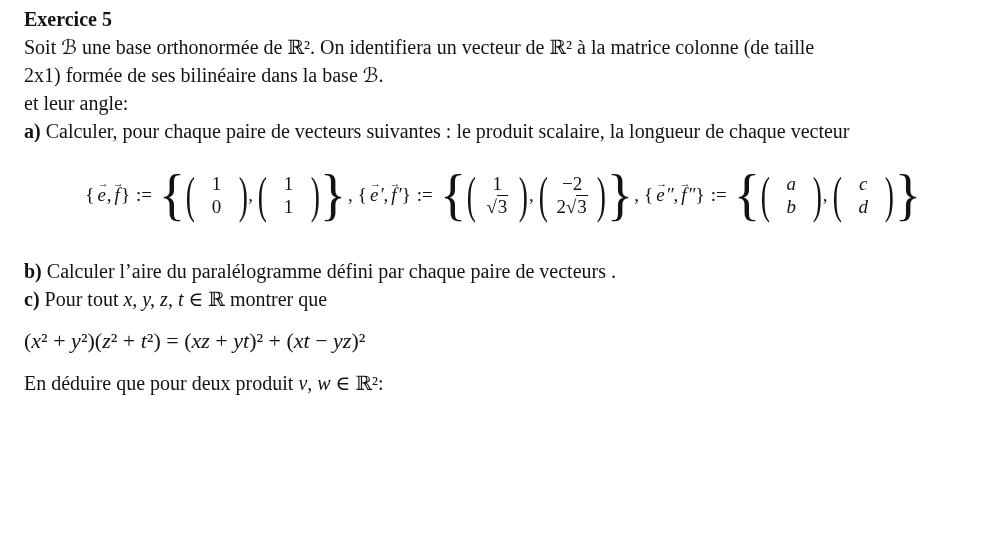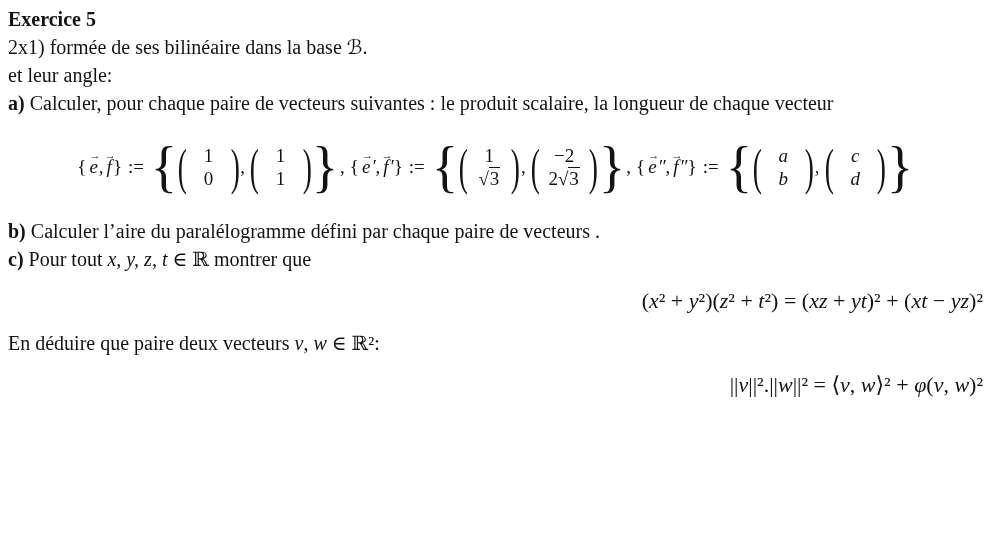--- a/index.html
+++ b/index.html
@@ -2,27 +2,27 @@
 <html><head>
 <meta charset="utf-8">
 <style>
   html,body { margin:0; padding:0; }
   body {
     width:991px; height:536px; overflow:hidden;
     background:#ffffff; color:#131313;
     font-family:"Liberation Serif","DejaVu Serif","DejaVu Sans",serif;
     font-size:20px;
   }
-  .page { padding:5px 8px 0 8px; }
+  .page { padding:5px 8px 0 24px; }
   .line { line-height:28px; white-space:nowrap; }
   .b { font-weight:bold; }
   .it { font-style:italic; }
   .cal { font-family:"DejaVu Serif","DejaVu Sans",serif; }
   
-  .disp-c { text-align:right; font-size:22px; line-height:30px; margin:13px 0; }
+  .disp-c { text-align:left; font-size:22px; line-height:30px; margin:13px 0; }
   .disp1 {
     display:flex; align-items:center; justify-content:center;
     height:88px; margin:6px 0 4px 0; font-size:19px; white-space:nowrap;
   }
   .grp { display:inline-flex; align-items:center; }
   .vec { position:relative; display:inline-block; font-style:italic; padding:0 1px; margin-left:2px; }
   .vec .arrow {
     position:absolute; top:-0.62em; left:55%; transform:translateX(-50%);
     font-size:0.58em; font-style:normal; letter-spacing:-1px;
   }
@@ -35,29 +35,30 @@
   .bigbrace {
     display:inline-block; font-size:58px; line-height:62px; font-weight:400;
     transform:scaleX(0.95); margin:0 0;
   }
   .col {
     display:inline-flex; flex-direction:column; align-items:center; justify-content:center;
     line-height:23px; padding:0 9px; min-width:26px;
   }
   .sqrt { white-space:nowrap; }
   .radn { border-top:1.5px solid #131313; padding:0 1px; }
-  .mt2 { margin-top:6px; }
+  .mt2 { margin-top:18px; }
 </style>
 </head>
 <body>
 
 <div class="page">
 
   <div class="line b">Exercice 5</div>
 
+  <div class="line"><span>Soit </span><span class="cal">ℬ</span><span> une base orthonormée de </span><span>ℝ²</span><span>. On identifiera un vecteur de </span><span>ℝ²</span><span> à la matrice colonne (de taille</span></div>
   <div class="line"><span>2x1) formée de ses bilinéaire dans la base </span><span class="cal">ℬ</span><span>.</span></div>
 
   <div class="line"><span>et leur angle:</span></div>
   <div class="line"><span class="b">a)</span><span> Calculer, pour chaque paire de vecteurs suivantes : le produit scalaire, la longueur de chaque vecteur</span></div>
 
   <div class="disp1">
 
     <span class="grp">
       <span>{</span>
         <span class="vec"><span class="arrow">→</span><span>e</span></span>
@@ -135,18 +136,17 @@
       </span>
     <span class="bigparen">)</span>
     <span class="bigbrace">}</span>
   </div>
 
   <div class="line mt2"><span class="b">b)</span><span> Calculer l’aire du paralélogramme défini par chaque paire de vecteurs .</span></div>
   <div class="line"><span class="b">c)</span><span> Pour tout </span><span class="it">x, y, z, t</span><span> ∈ ℝ montrer que</span></div>
 
   <div class="disp-c"><span>(</span><span class="it">x</span><span>² + </span><span class="it">y</span><span>²)(</span><span class="it">z</span><span>² + </span><span class="it">t</span><span>²) = (</span><span class="it">xz</span><span> + </span><span class="it">yt</span><span>)² + (</span><span class="it">xt</span><span> − </span><span class="it">yz</span><span>)²</span></div>
 
-  <div class="line"><span>En déduire que paire deux vecteurs </span><span class="it">v</span><span>, </span><span class="it">w</span><span> ∈ ℝ²:</span></div>
+  <div class="line"><span>En déduire que pour deux produit </span><span class="it">v</span><span>, </span><span class="it">w</span><span> ∈ ℝ²:</span></div>
 
-  <div class="disp-c"><span>||</span><span class="it">v</span><span>||².</span><span>||</span><span class="it">w</span><span>||² = ⟨</span><span class="it">v</span><span>, </span><span class="it">w</span><span>⟩² + </span><span class="it">φ</span><span>(</span><span class="it">v</span><span>, </span><span class="it">w</span><span>)²</span></div>
 
 
 </div>
 
 </body></html>

